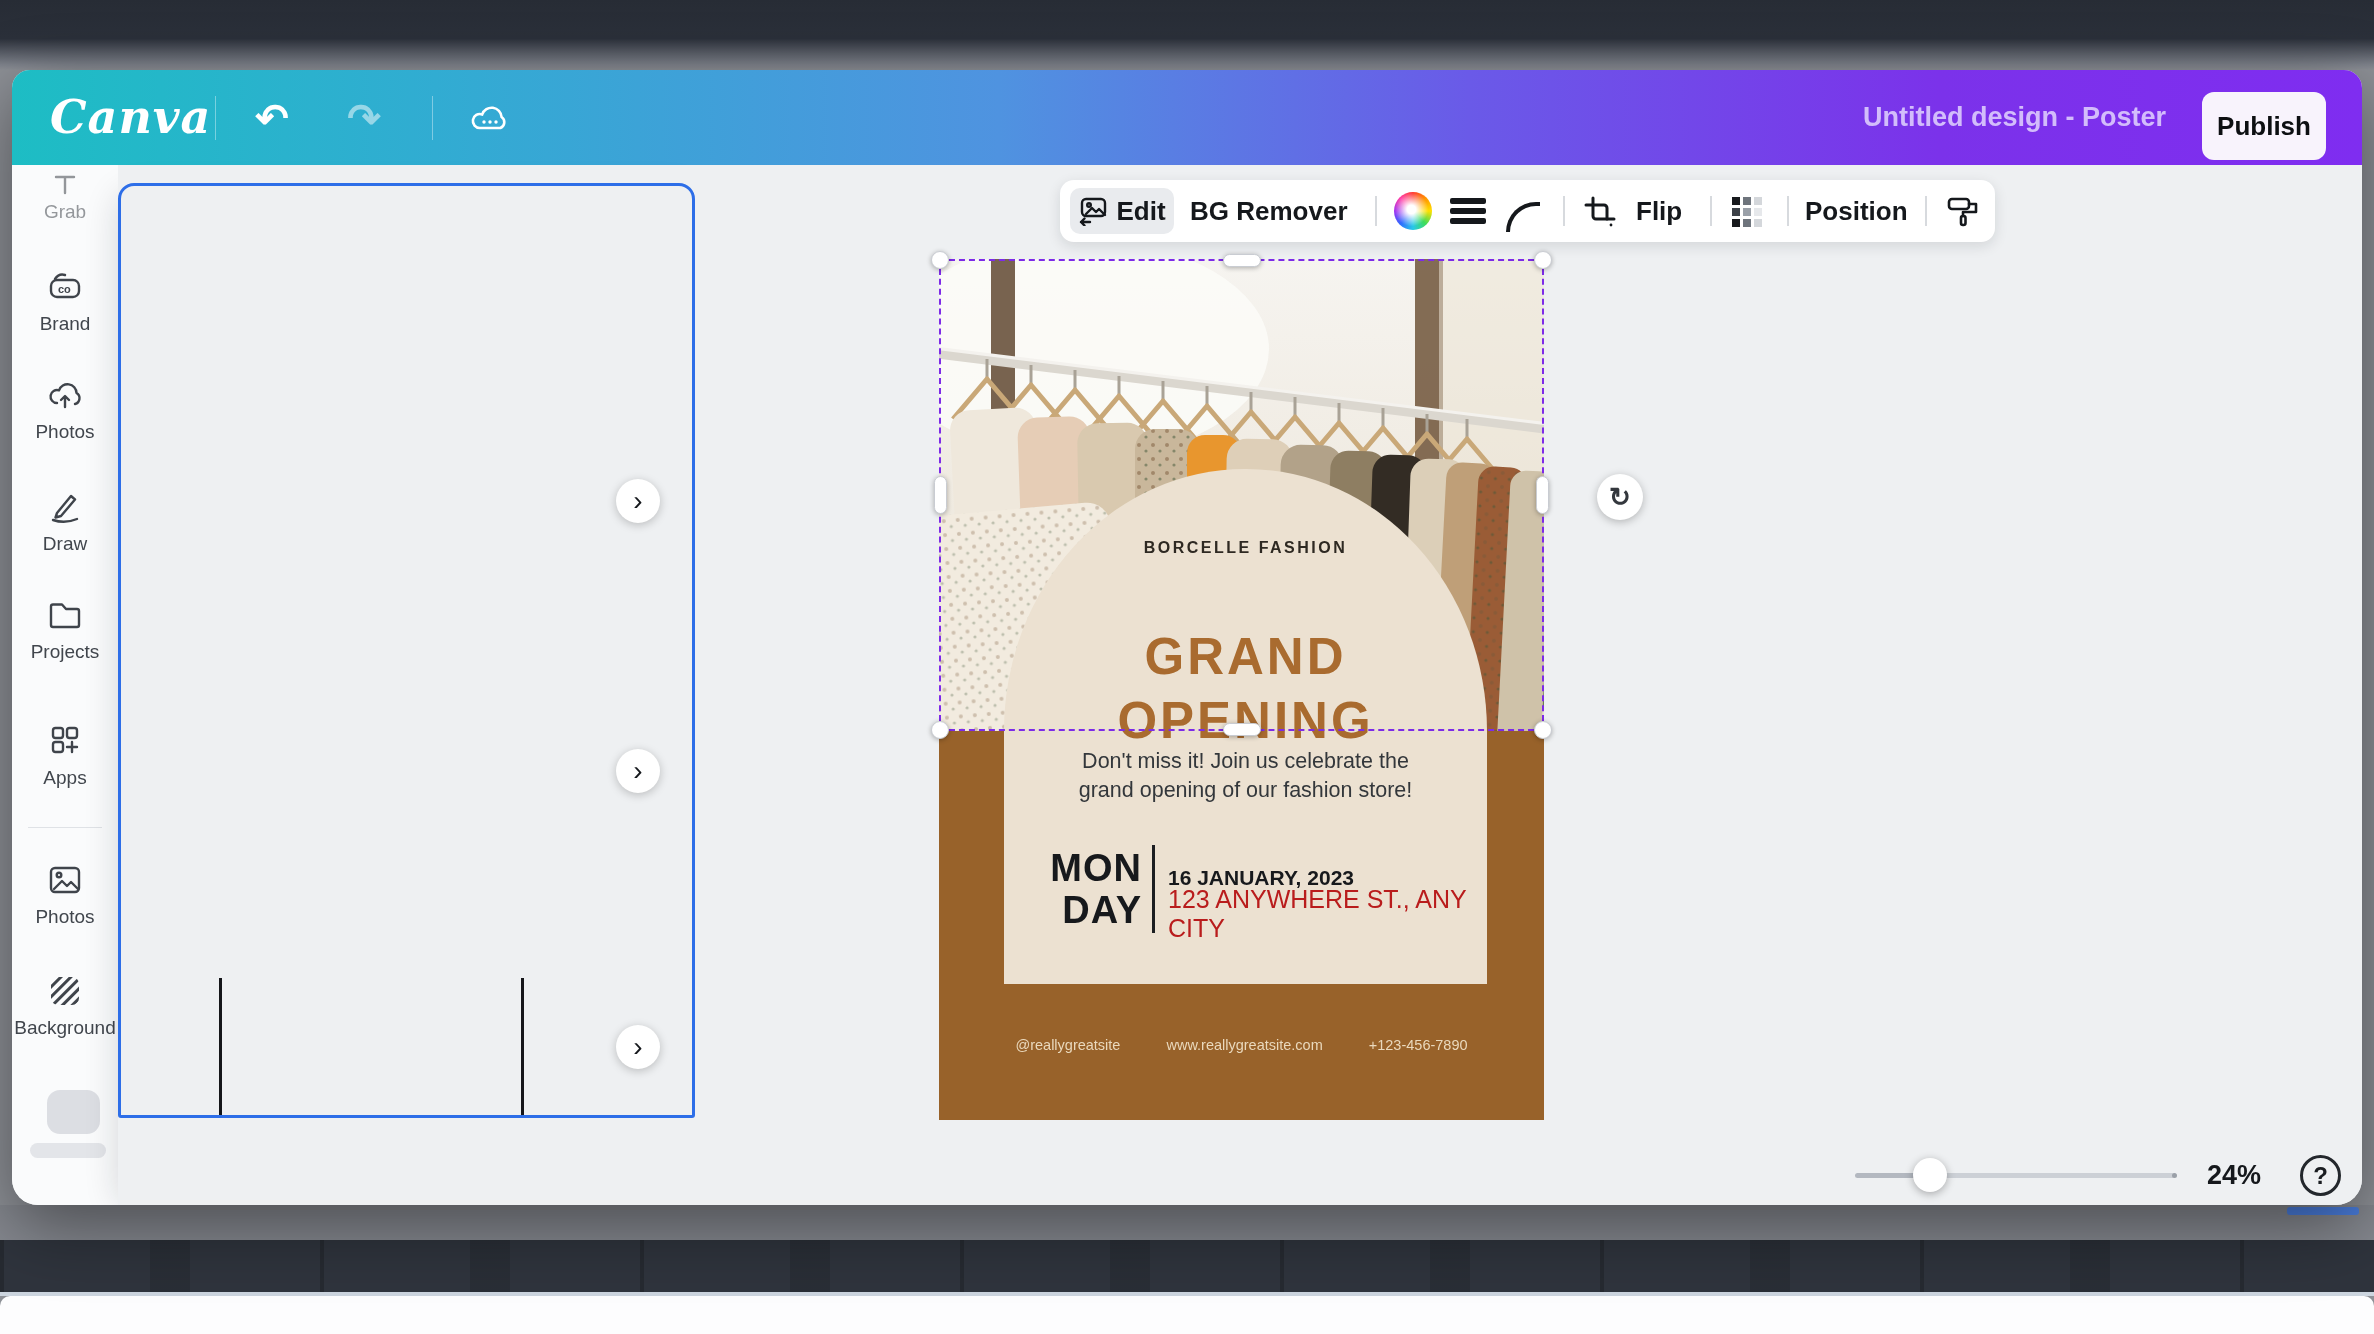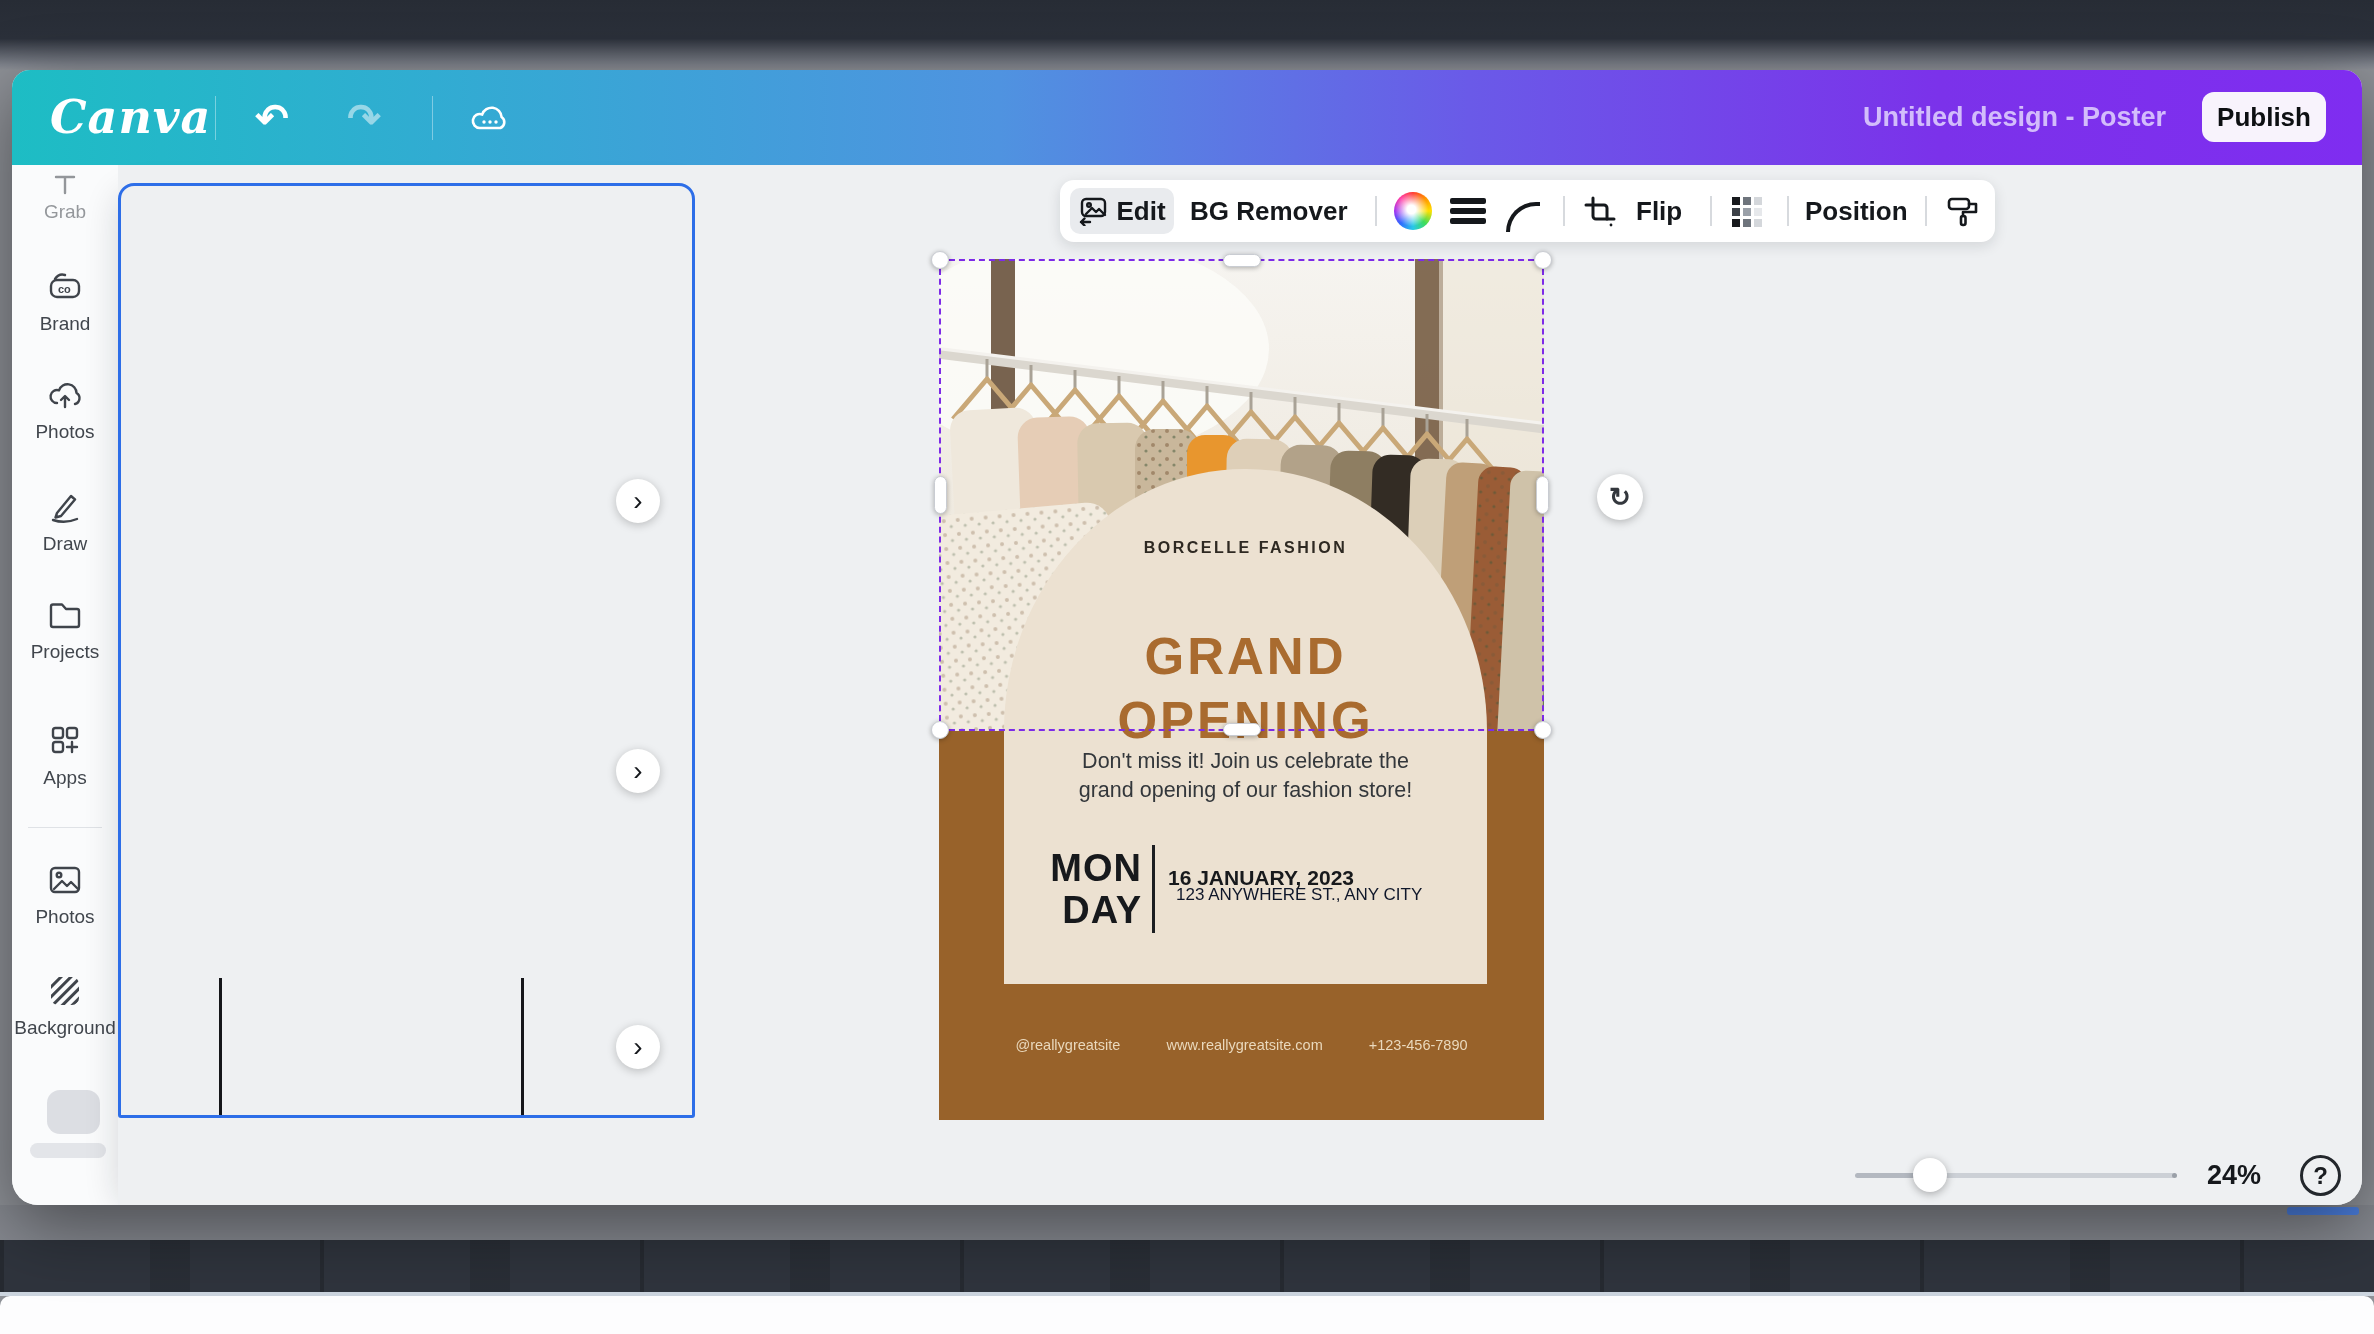--- a/index.html
+++ b/index.html
@@ -22,21 +22,21 @@
 
   
   .topbar { position:absolute; left:0; top:0; width:100%; height:95px;
     background:linear-gradient(90deg,#1dbdc4 0%,#31acd2 18%,#4f93e0 42%,#6a5ae8 62%,#7b32ea 82%,#7f2df0 100%); }
   .logo { position:absolute; left:38px; top:20px; font-family:"DejaVu Serif", serif; font-style:italic; font-weight:bold;
     font-size:46px; color:#fff; letter-spacing:1px; }
   .tb-div { position:absolute; top:26px; width:1px; height:44px; background:rgba(255,255,255,.38); }
   .tb-icon { position:absolute; top:18px; width:60px; height:60px; display:flex; align-items:center; justify-content:center;
     color:#fff; font-size:40px; font-weight:bold; }
   .doc-title { position:absolute; right:196px; top:32px; font-size:27px; font-weight:600; color:rgba(233,224,255,.80); }
-  .publish-btn { position:absolute; right:36px; top:22px; width:124px; height:50px; background:#f8f3fc; border-radius:12px;
+  .publish-btn { position:absolute; right:36px; top:22px; width:124px; height:68px; background:#f8f3fc; border-radius:12px;
     display:flex; align-items:center; justify-content:center; font-size:26px; font-weight:700; color:#0d0f12; }
 
   
   .sidebar { position:absolute; left:0; top:95px; width:106px; bottom:0; background:#fafbfc; }
   .side-item { position:absolute; left:0; width:106px; text-align:center; color:#41464d; }
   .side-item .lbl { font-size:19px; color:#41464d; display:block; }
   .side-item svg { display:block; margin:0 auto 6px auto; }
   .side-div { position:absolute; left:16px; width:74px; height:1px; background:#dfe2e6; }
   .side-square { position:absolute; left:35px; top:925px; width:53px; height:44px; background:#dcdee3; border-radius:13px; }
   .side-pill { position:absolute; left:18px; top:978px; width:76px; height:15px; background:#e3e5e9; border-radius:8px; }
@@ -169,21 +169,21 @@
     border-radius:241px 241px 0 0 / 262px 262px 0 0; z-index:5; }
   .p-brand { position:absolute; left:0; top:70px; width:100%; text-align:center; font-size:16px; font-weight:700;
     letter-spacing:2.5px; color:#2e2922; }
   .p-title { position:absolute; left:0; width:100%; text-align:center; font-size:51px; font-weight:800;
     letter-spacing:3px; color:#a96b2f;margin-top:32px; }
   .p-body { position:absolute; left:0; width:100%; text-align:center; font-size:21.5px; color:#33373b; }
   .p-day { position:absolute; left:30px; top:378px; width:108px; text-align:right; font-size:38px; font-weight:800;
     letter-spacing:1px; color:#17191c; line-height:42px; }
   .p-vline { position:absolute; left:148px; top:376px; width:2.5px; height:88px; background:#1c1e21; }
   .p-date { position:absolute; left:164px; top:397px; font-size:21px; font-weight:800; color:#17191c; }
-  .p-addr { position:absolute; left:164px; top:416px; font-size:17px; color:#0f172a;margin-left:8px; }
+  .p-addr { position:absolute; left:164px; top:416px; font-size:25px; color:#b91c1c; }
   .p-footer { position:absolute; left:0; top:778px; width:100%; display:flex; justify-content:center; gap:46px;
     font-size:14.5px; color:#ead9bd; z-index:2; }
 
   
   .sel { position:absolute; left:927px; top:189px; width:605px; height:472px; border:2px dashed #7d2ae8; z-index:10; pointer-events:none; }
   .hnd { position:absolute; background:#fff; border:1px solid #c9ccd2; box-shadow:0 1px 5px rgba(0,0,0,.3); pointer-events:auto; }
   .h-c { width:18px; height:18px; border-radius:50%; }
   .h-ph { width:38px; height:13px; border-radius:7px; }
   .h-pv { width:13px; height:38px; border-radius:7px; }
   .rotate-btn { position:absolute; left:1585px; top:404px; width:46px; height:46px; background:#fff; border-radius:50%;

